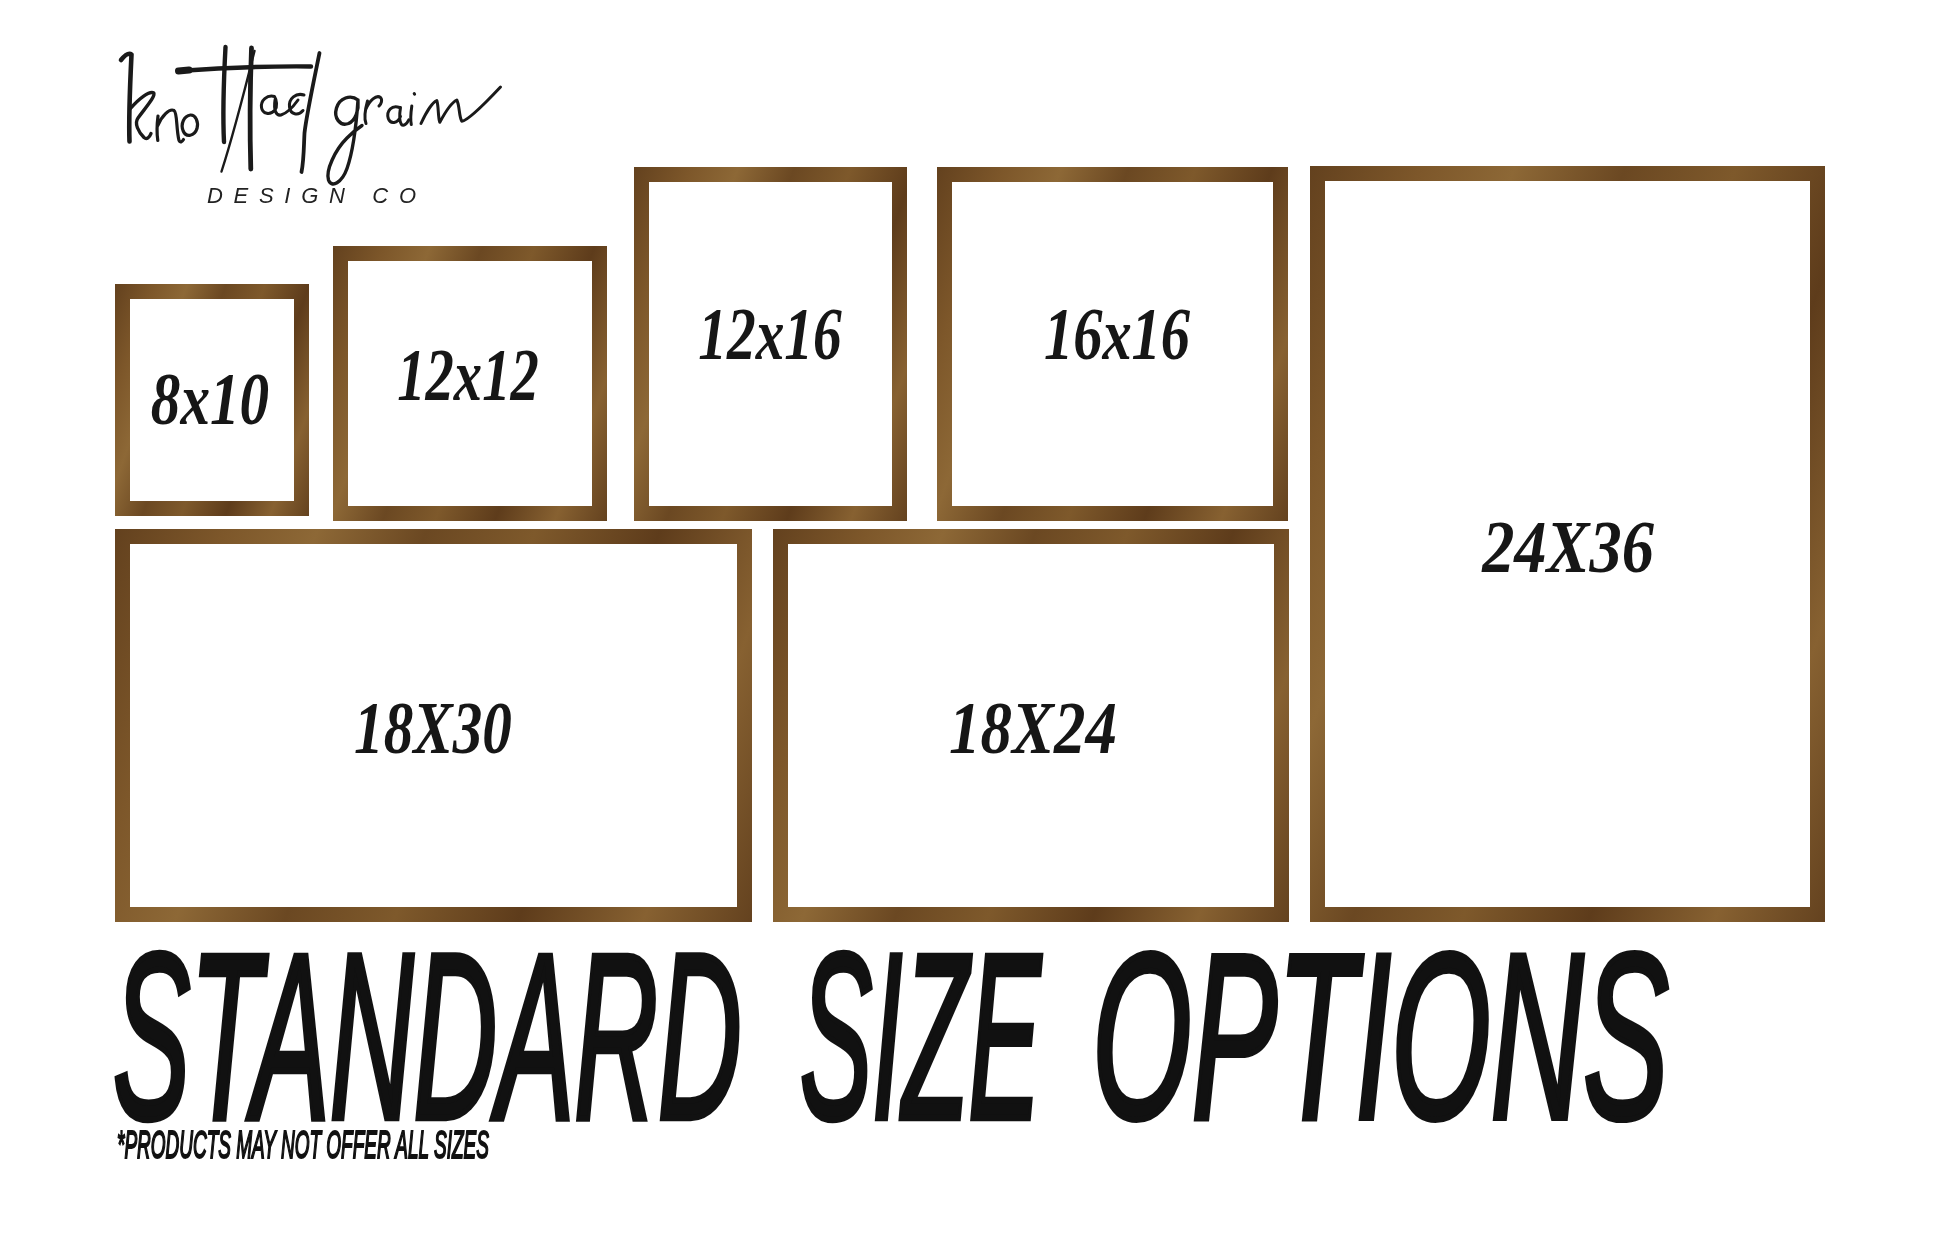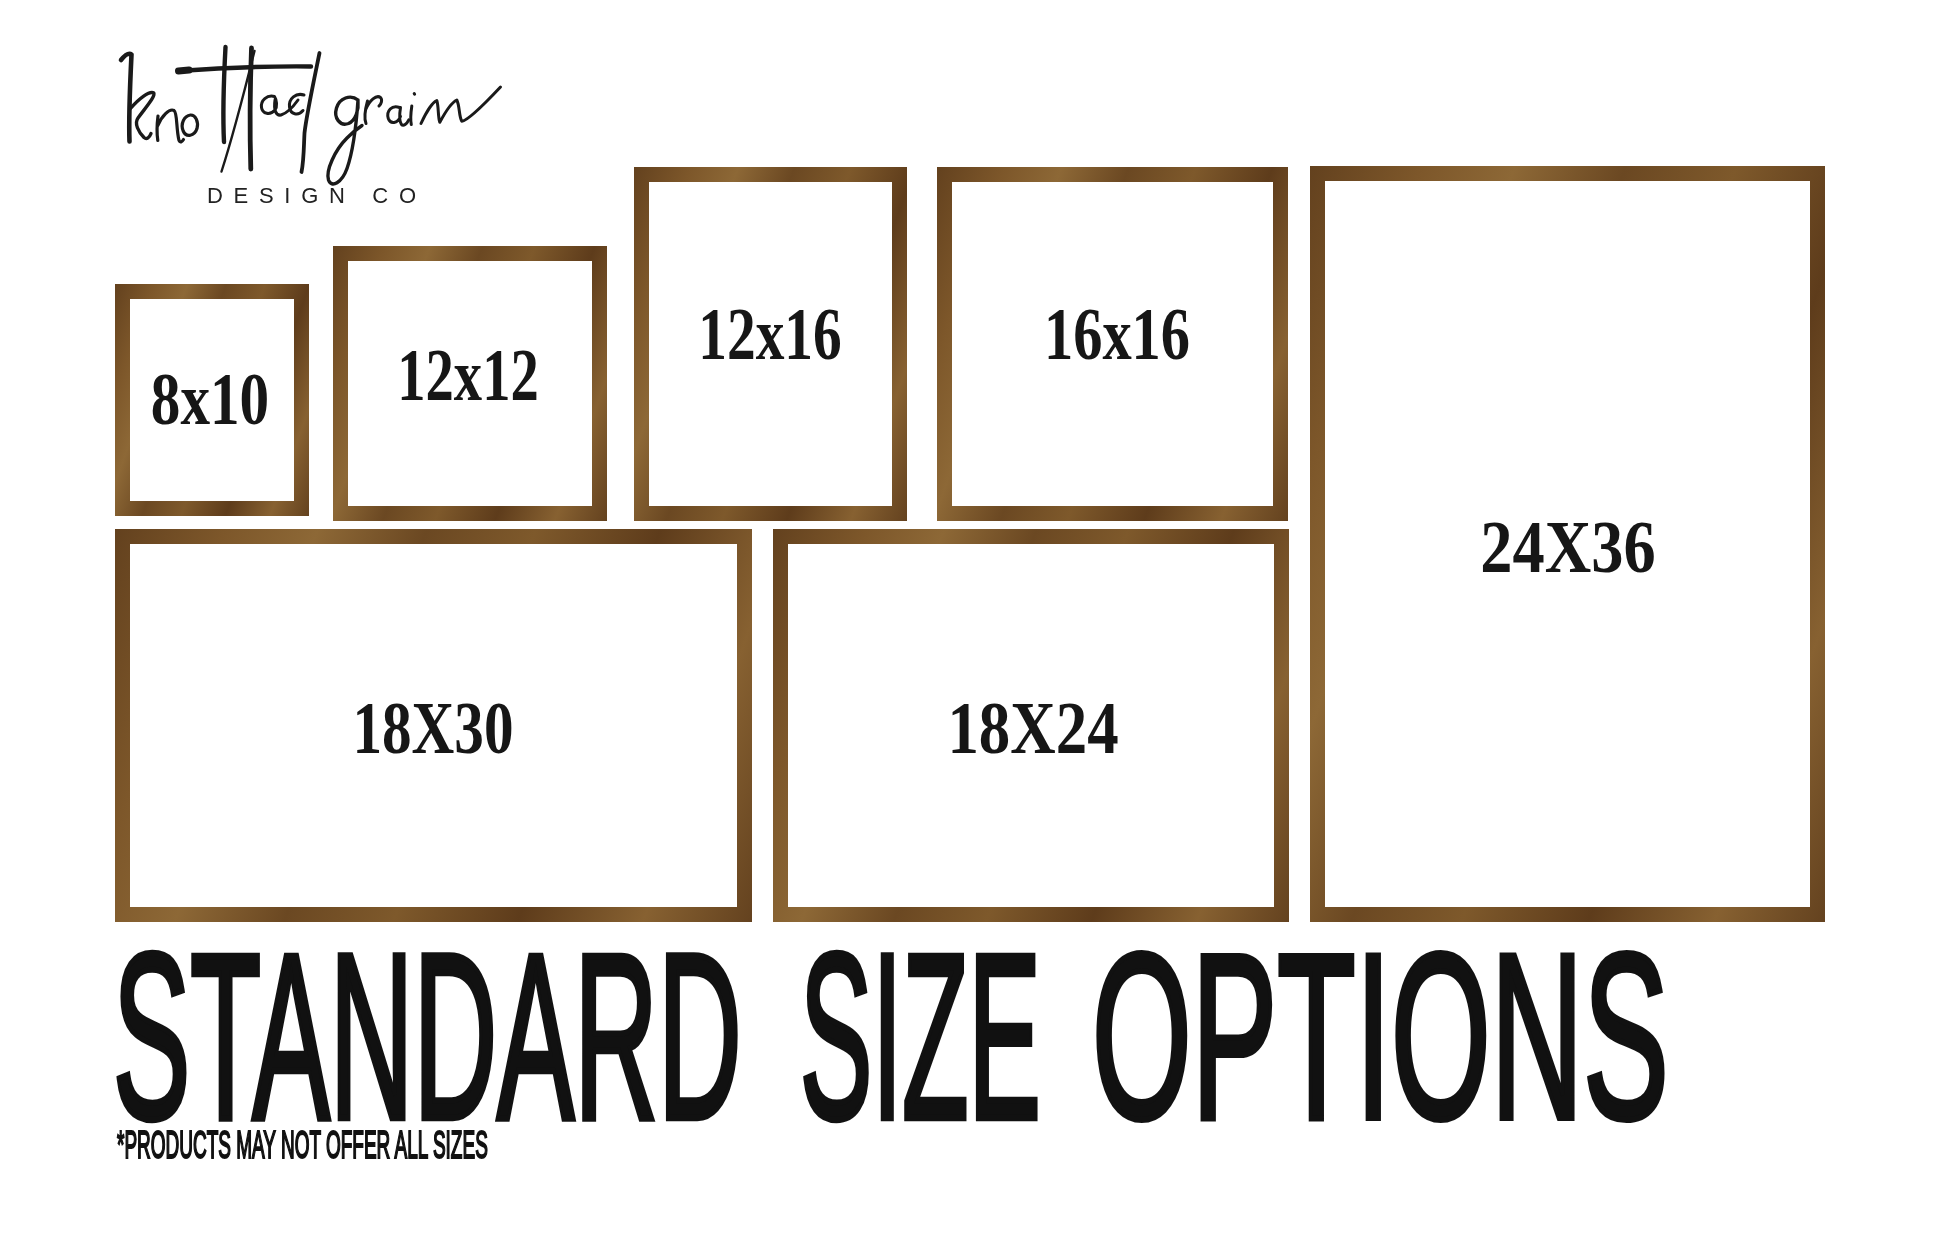--- a/index.html
+++ b/index.html
@@ -1,17 +1,17 @@
 <!DOCTYPE html>
 <html><head>
 <meta charset="utf-8">
 <style>
   html,body{margin:0;padding:0;background:#ffffff;}
   #page{position:relative;width:1946px;height:1255px;background:#ffffff;overflow:hidden;
-        font-family:"Liberation Sans", sans-serif;}
+        font-family:"Liberation Sans", sans-serif;font-style:italic;}
   .frame{position:absolute;background:linear-gradient(110deg,#63411e 0%,#7d572a 14%,#8d6836 26%,#6b4822 40%,#7e592b 54%,#5e3c1b 70%,#876131 86%,#64421f 100%);}
   .frame .inner{position:absolute;left:15px;top:15px;right:15px;bottom:15px;background:#ffffff;}
   .lab{position:absolute;font-family:"Liberation Serif", serif;font-weight:bold;color:#161616;
        white-space:nowrap;line-height:1;}
 </style>
 </head>
 <body>
 <div id="page">
 
   <svg id="logo" width="440" height="200" viewBox="0 0 440 200" style="position:absolute;left:100px;top:30px;" fill="none" stroke="#1a1a1a" stroke-linecap="round" stroke-linejoin="round">

